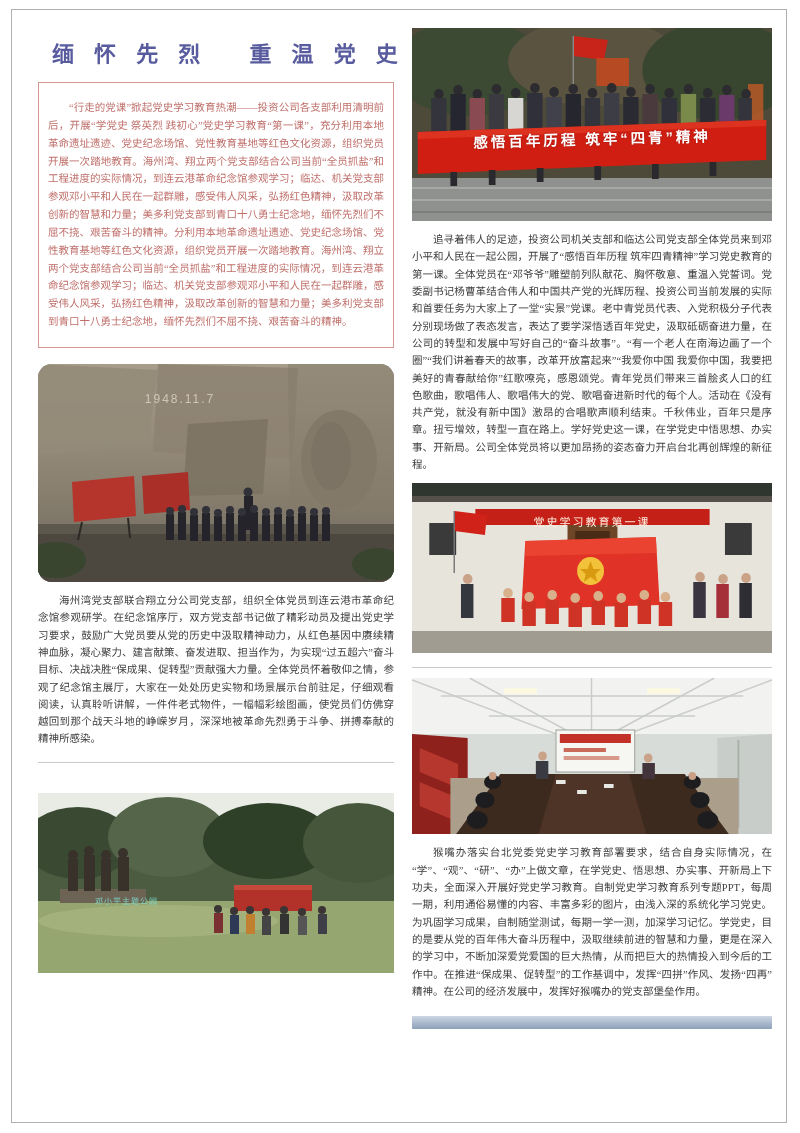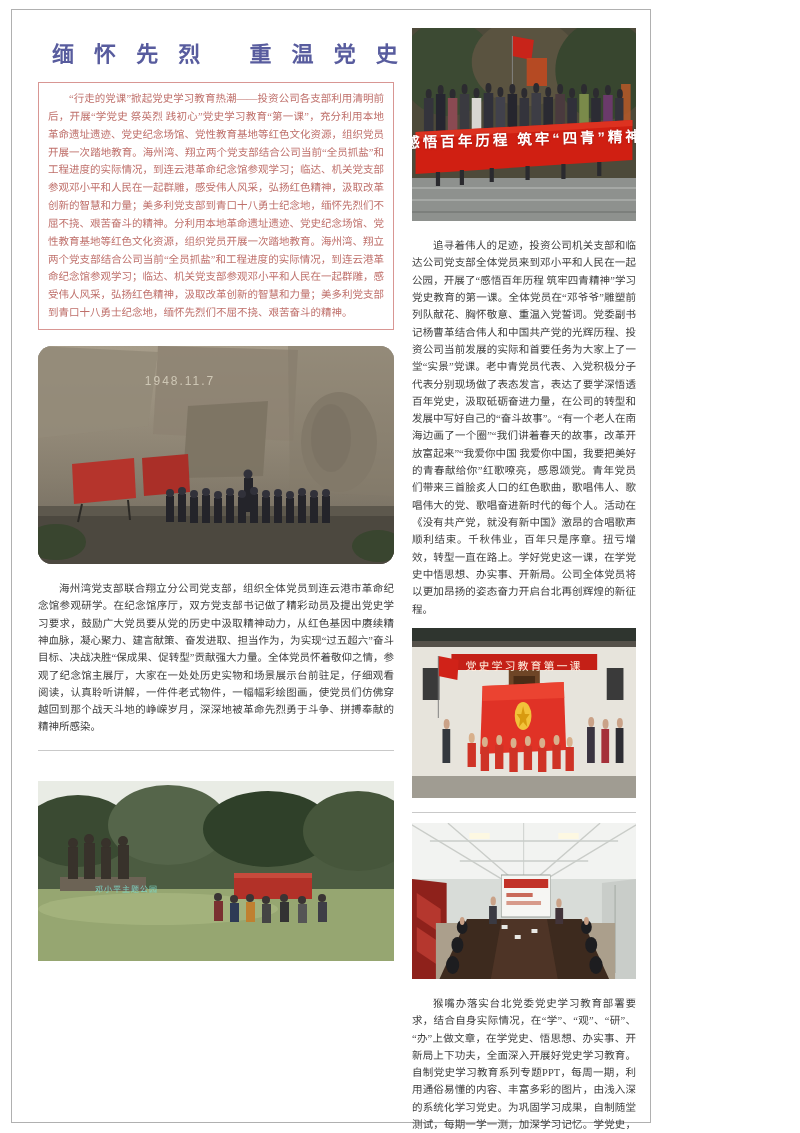--- a/index.html
+++ b/index.html
@@ -1,24 +1,24 @@
 <!DOCTYPE html>
 <html lang="zh-CN"><head>
 <meta charset="utf-8">
 <style>
   html,body{margin:0;padding:0;background:#ffffff;}
   body{width:800px;height:1133px;position:relative;font-family:"Liberation Serif",serif;}
-  .page{position:absolute;left:11px;top:9px;width:640px;height:1114px;border:1px solid #b0b0b0;background:#fff;box-sizing:border-box;padding:18px 14px 12px 26px;}
+  .page{position:absolute;left:11px;top:9px;width:776px;height:1114px;border:1px solid #b0b0b0;background:#fff;box-sizing:border-box;padding:18px 14px 12px 26px;}
   .columns{display:flex;gap:18px;}
   .col-left{width:356px;flex:none;}
   .col-right{flex:1;min-width:0;}
   .page-title{font-family:"Liberation Sans",sans-serif;font-weight:bold;font-size:22px;color:#585c9e;letter-spacing:7px;margin:8px 0 14px 14px;white-space:nowrap;}
-  .intro-box{border:1px solid #d89693;color:#bf6f6a;font-size:10.5px;line-height:1.7;padding:7px 9px;text-align:justify;}
+  .intro-box{border:1px solid #d89693;color:#bf6f6a;font-size:10.5px;line-height:1.7;padding:16px 9px;text-align:justify;}
   .intro-box .ind, p.body-par{text-indent:2em;}
-  p.body-par{font-size:10.5px;line-height:1.65;color:#3d3d3d;text-align:justify;margin:16px 0 10px 0;}
+  p.body-par{font-size:10.5px;line-height:1.65;color:#3d3d3d;text-align:justify;margin:10px 0 10px 0;}
   .divider{border:none;border-top:1px solid #c9c9c9;margin:14px 0 10px 0;}
   .photo{position:relative;width:100%;overflow:hidden;background:#888;}
   .photo svg{display:block;width:100%;height:100%;}
   .ph-memorial{height:218px;margin-top:16px;border-radius:14px;}
   .ph-park{height:180px;margin-top:30px;}
   .ph-banner{height:193px;}
   .ph-flag{height:170px;margin-top:6px;}
   .ph-meeting{height:156px;margin-top:4px;}
   .overlay{position:absolute;pointer-events:none;white-space:nowrap;}
   .carved-date{left:30%;top:13%;color:#d9d3c1;font-size:12px;letter-spacing:2px;font-family:"Liberation Sans",sans-serif;opacity:.85;}

